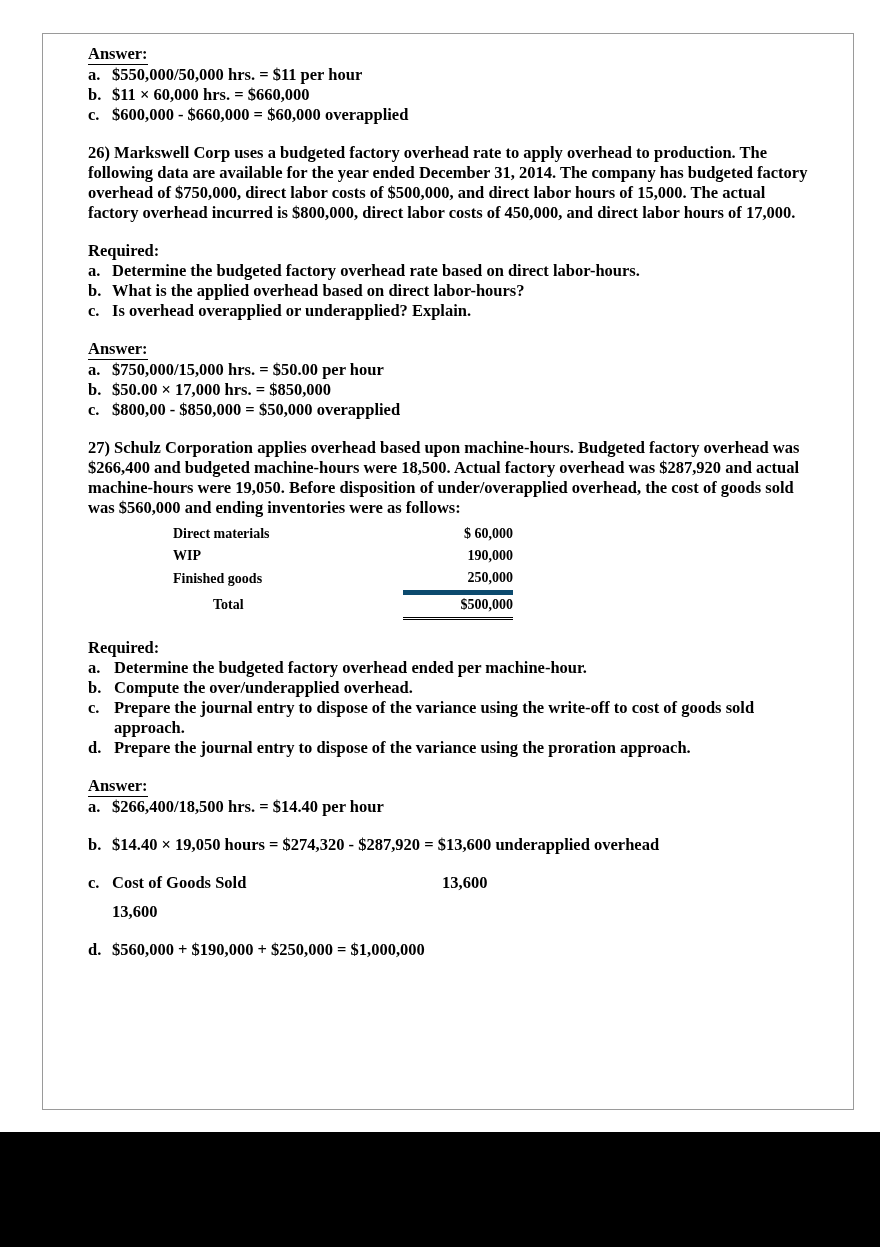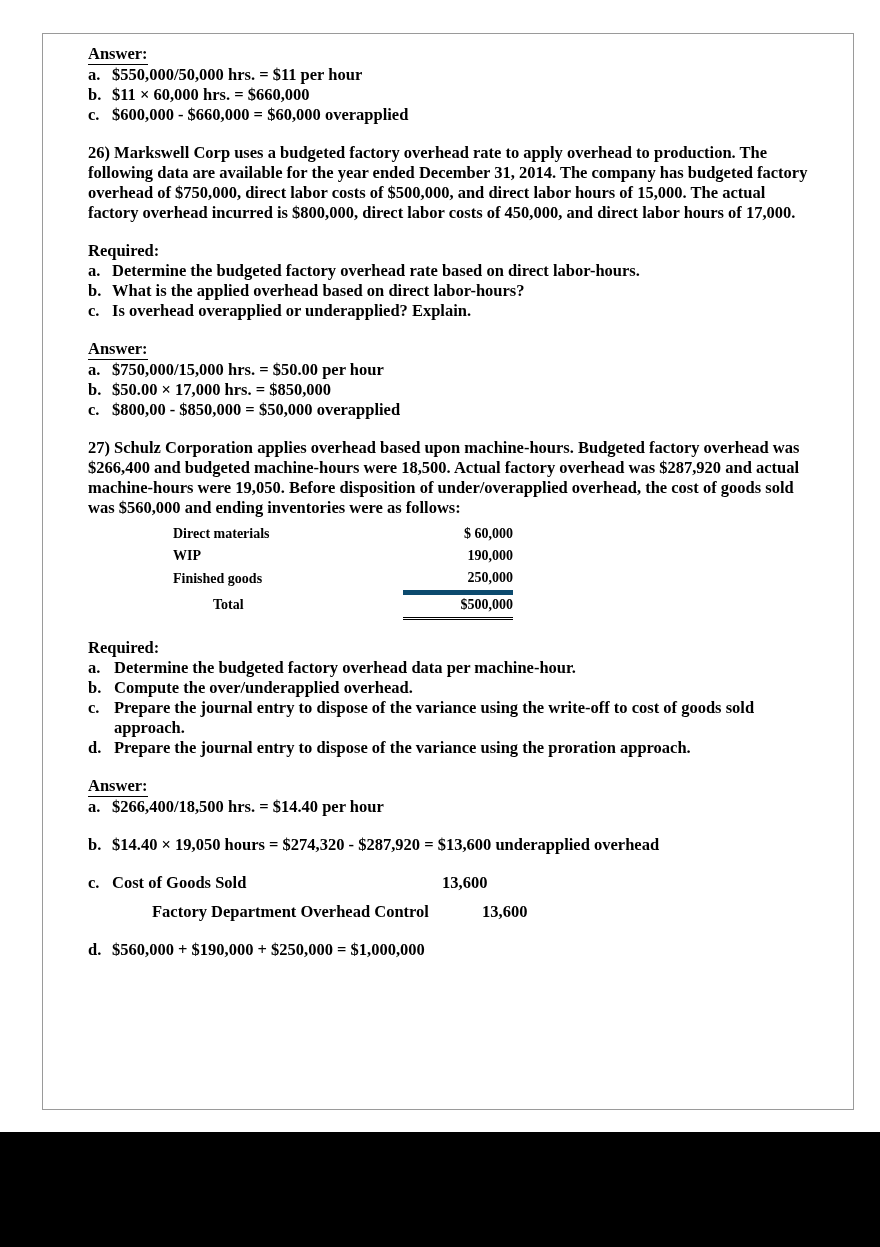--- a/index.html
+++ b/index.html
@@ -229,21 +229,21 @@
         </tr>
       </tbody>
         </table>
 
       <div class="spacer"></div>
 
       <div class="blk">Required:</div>
       <div class="blk">
         <div class="row">
           <div class="marker-wide">a.</div>
-          <div class="txt">Determine the budgeted factory overhead data per machine-hour.</div>
+          <div class="txt">Determine the budgeted factory overhead ended per machine-hour.</div>
         </div>
         <div class="row">
           <div class="marker-wide">b.</div>
           <div class="txt">Compute the over/underapplied overhead.</div>
         </div>
         <div class="row">
           <div class="marker-wide">c.</div>
           <div class="txt">Prepare the journal entry to dispose of the variance using the write-off to cost of goods sold approach.</div>
         </div>
         <div class="row">
@@ -277,21 +277,20 @@
 
       <div class="blk">
         <div class="je-line">
           <div class="marker">c.</div>
           <div class="je-acct">Cost of Goods Sold</div>
           <div class="je-amt">13,600</div>
         </div>
         <div class="small-spacer"></div>
         <div class="je-line">
           <div class="marker"></div>
-          <div class="je-acct ind">Factory Department Overhead Control</div>
           <div class="je-amt2">13,600</div>
         </div>
       </div>
 
       <div class="spacer"></div>
 
       <div class="blk">
         <div class="row">
           <div class="marker">d.</div>
           <div class="txt">$560,000 + $190,000 + $250,000 = $1,000,000</div>

